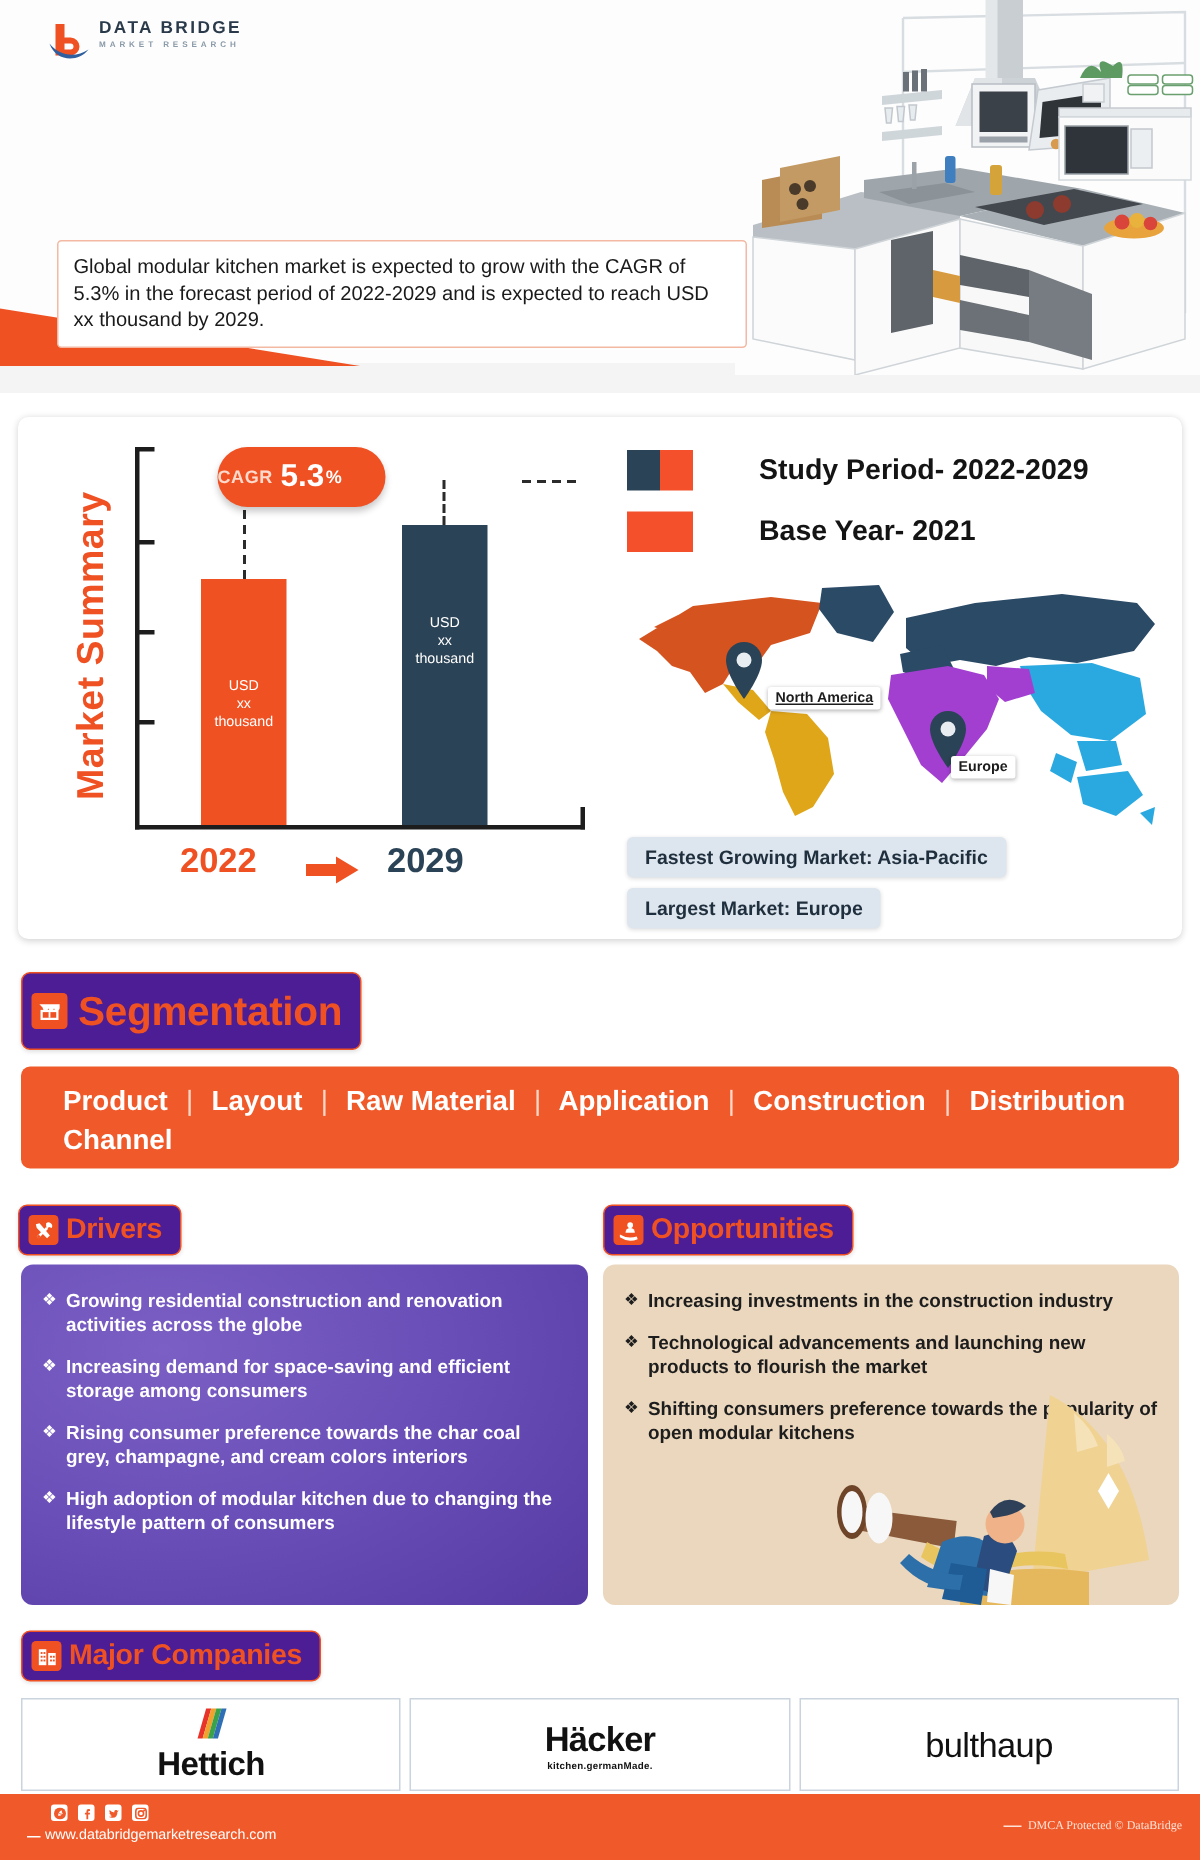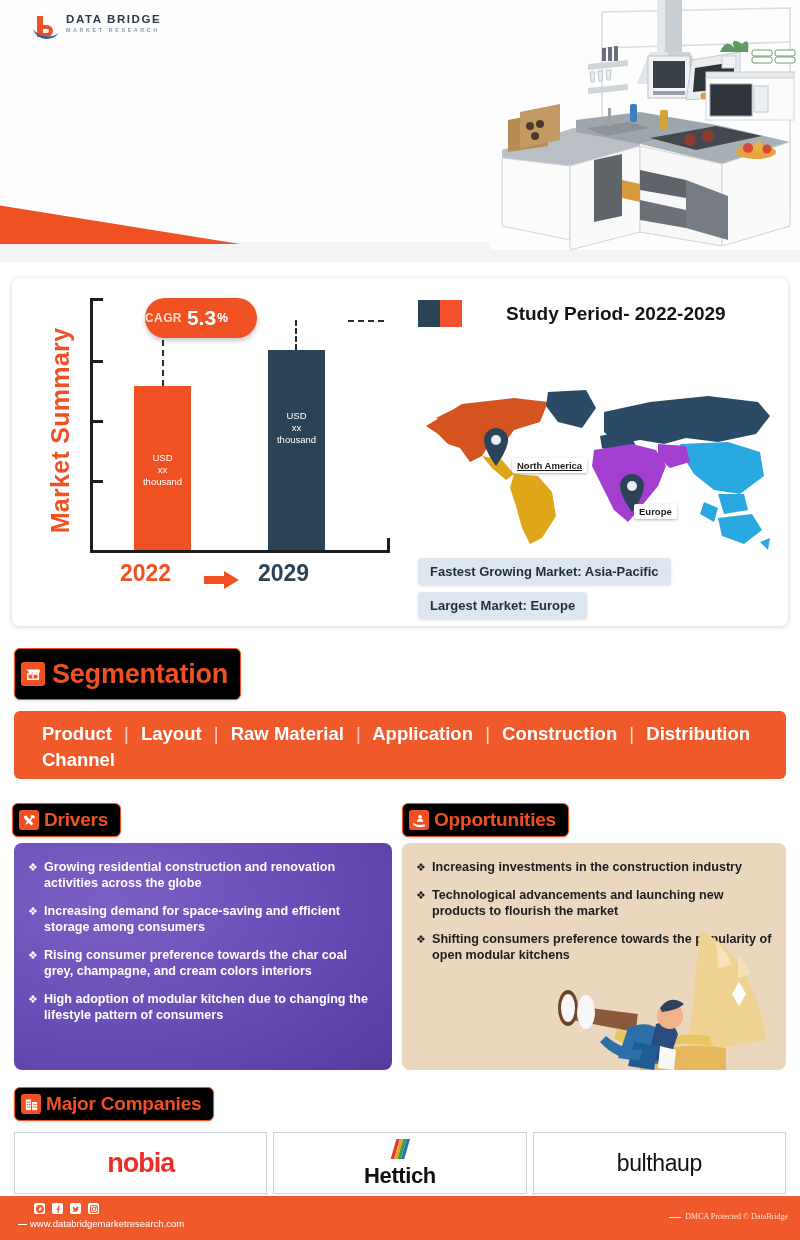--- a/index.html
+++ b/index.html
@@ -89,21 +89,21 @@
                box-shadow:0 1px 3px rgba(0,0,0,.3); white-space:nowrap; }
 
   .mkt-note { position:absolute; background:#dde6ee; border-radius:4px;
               font-size:13px; font-weight:700; color:#1f2f3d; padding:6px 12px;
               box-shadow:0 1px 3px rgba(0,0,0,.13); white-space:nowrap; }
   .note-1 { left:418px; top:558px; }
   .note-2 { left:418px; top:592px; }
 
   
   .tag { position:absolute; border:1.6px solid #ef5123; border-radius:6px;
-         background:#000000; display:flex; align-items:center; padding:3px 12px 3px 6px;
+         background:#4c1d95; display:flex; align-items:center; padding:3px 12px 3px 6px;
          box-shadow:0 1px 3px rgba(0,0,0,.12); }
   .tag-ico { width:24px; height:24px; background:#ef5123; border-radius:3px;
              margin-right:7px; display:flex; align-items:center; justify-content:center; flex:none;}
   .tag-txt { font-size:27px; font-weight:700; color:#ef5123; letter-spacing:-.2px; line-height:30px;}
   .tag-sm .tag-txt { font-size:19px; line-height:22px; }
   .tag-sm .tag-ico { width:20px; height:20px; margin-right:5px; }
 
   #segmentation-tag { left:14px; top:648px; height:52px; }
   .seg-bar { position:absolute; left:14px; top:711px; width:772px; height:68px;
              background:#f05a2a; border-radius:6px; padding:10px 28px; }
@@ -252,20 +252,23 @@
     <path d="M18 120 L58 112 L58 146 L18 152 Z" fill="#b98c55"></path>
     <path d="M30 112 L70 104 L70 140 L30 148 Z" fill="#c39a63"></path>
     <g fill="#4a3a2a">
         <circle cx="40" cy="126" r="4"></circle>
         <circle cx="50" cy="124" r="4"></circle>
         <circle cx="45" cy="136" r="4"></circle>
       </g>
   </svg>
 
 
+  <div class="desc-box">
+    <p>Global modular kitchen market is expected to grow with the CAGR of 5.3% in the forecast period of 2022-2029 and is expected to reach USD xx thousand by 2029.</p>
+  </div>
 </div>
 
 <div class="summary-card"></div>
 
 <div class="ms-label">
   <span>Market Summary</span>
 </div>
 
 <div class="chart">
   <div class="axis-y"></div>
@@ -300,20 +303,24 @@
   <span class="cagr-p">%</span>
 </div>
 
 <div class="legend">
   <div class="lg-row">
     <span class="sw">
       <span class="sw-navy"></span>
         <span class="sw-org"></span>
     </span>
     <span class="lg-txt">Study Period- 2022-2029</span>
+  </div>
+  <div class="lg-row">
+    <span class="sw-full"></span>
+    <span class="lg-txt">Base Year- 2021</span>
   </div>
 </div>
 
 <svg class="map" viewBox="0 0 360 172">
 
   <path d="M8 44 L44 22 L96 16 L130 20 L122 40 L96 48 L86 62 L74 58 L64 74 L52 80 L42 66 L30 62 L20 52 Z
            M18 36 L34 28 L30 40 Z" fill="#d4531f"></path>
 
   <path d="M130 10 L168 8 L178 26 L164 46 L140 40 L128 24 Z" fill="#2b4a66"></path>
 
@@ -470,34 +477,35 @@
         <rect x="15" y="15" width="2" height="2"></rect>
           <rect x="18" y="15" width="2" height="2"></rect>
       </g>
     </svg>
   </span>
   <span class="tag-txt">Major Companies</span>
 </div>
 
 <div class="logos">
   <div class="logo-cell">
-    <span class="nobia-t">nobia</span>
-  </div>
-  <div class="logo-cell">
     <svg width="30" height="26" viewBox="0 0 30 26">
       <g transform="skewX(-16)">
         <rect x="12" y="2" width="3.4" height="20" fill="#e8332a"></rect>
         <rect x="15.4" y="2" width="3.4" height="20" fill="#f0a12e"></rect>
         <rect x="18.8" y="2" width="3.4" height="20" fill="#3aa34a"></rect>
         <rect x="22.2" y="2" width="3.4" height="20" fill="#2f6fb5"></rect>
       </g>
     </svg>
     <span class="hettich-t">Hettich</span>
   </div>
   <div class="logo-cell">
+    <span class="hacker-t">Häcker</span>
+    <span class="hacker-s">kitchen.germanMade.</span>
+  </div>
+  <div class="logo-cell">
     <span class="bulthaup-t">bulthaup</span>
   </div>
 </div>
 
 <div class="footer"></div>
 <div class="soc">
   <span class="soc-i">
     <svg width="8" height="8" viewBox="0 0 12 12">
         <circle cx="6" cy="6" r="6" fill="#f05a2a"></circle>
         <path d="M4 8 q2 1 4 -1 q-3 0 -3 -2 q2 2 4 1 q-2 -1 -1 -3 q-3 0 -4 5 Z" fill="#fff"></path>

